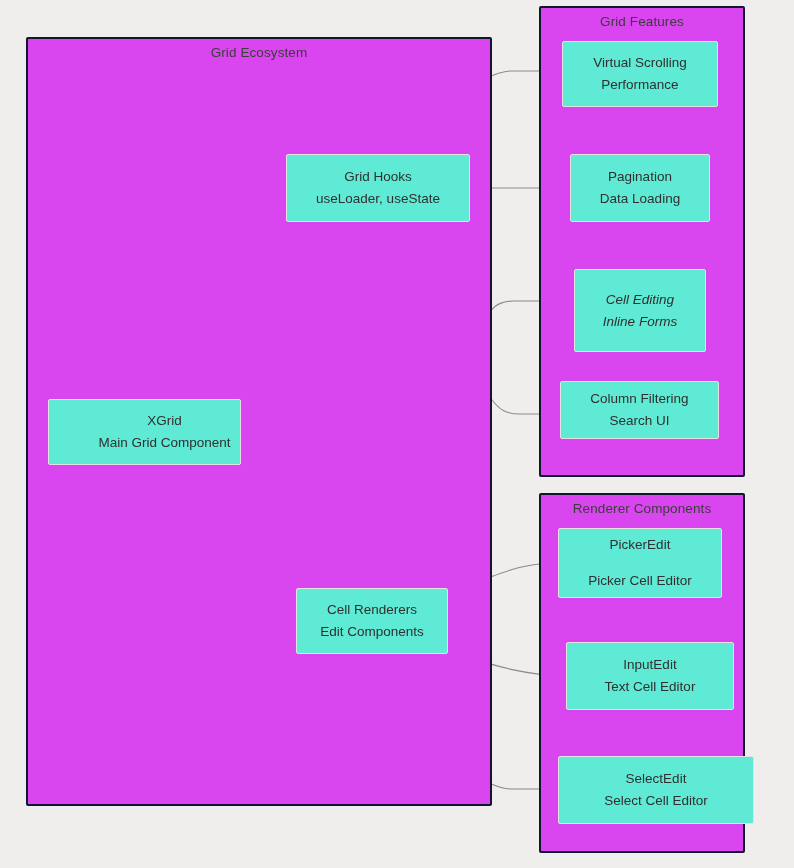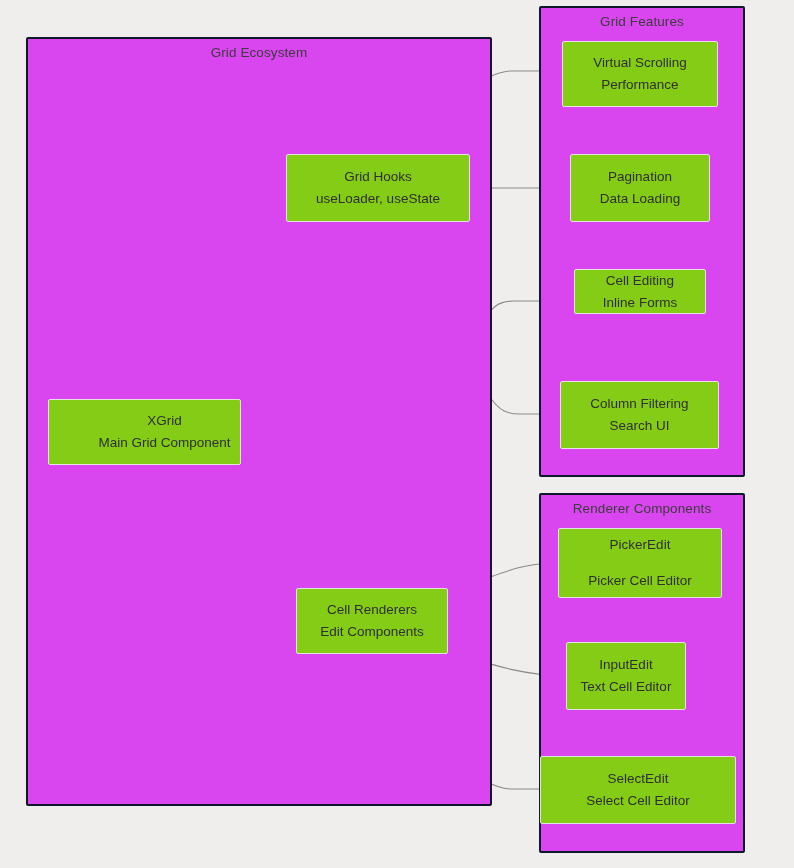--- a/index.html
+++ b/index.html
@@ -32,21 +32,21 @@
     color: #3c3c3c;
     letter-spacing: 0.1px;
   }
   #cluster-ecosystem { left: 26px;  top: 37px;  width: 466px; height: 769px; }
   #cluster-features  { left: 539px; top: 6px;   width: 206px; height: 471px; }
   #cluster-renderers { left: 539px; top: 493px; width: 206px; height: 360px; }
 
   
   .node {
     position: absolute;
-    background: #84cc16;
+    background: #5eead4;
     border: 1px solid #e3e2e0;
     border-radius: 2px;
     display: flex;
     flex-direction: column;
     align-items: center;
     justify-content: center;
     text-align: center;
   }
   .node .line1, .node .line2 {
     font-size: 13.5px;
@@ -54,26 +54,26 @@
     line-height: 22px;
     white-space: nowrap;
   }
 
   #node-xgrid         { left: 48px;  top: 399px; width: 193px; height: 66px; padding-left: 40px; }
   #node-hooks         { left: 286px; top: 154px; width: 184px; height: 68px; }
   #node-renderers     { left: 296px; top: 588px; width: 152px; height: 66px; }
 
   #node-virtual       { left: 562px; top: 41px;  width: 156px; height: 66px; }
   #node-pagination    { left: 570px; top: 154px; width: 140px; height: 68px; }
-  #node-cellediting   { left: 574px; top: 269px; width: 132px; height: 45px; }
-  #node-colfilter     { left: 560px; top: 381px; width: 159px; height: 68px; }
+  #node-cellediting   { left: 574px; top: 269px; width: 132px; height: 83px; font-style: italic; }
+  #node-colfilter     { left: 560px; top: 381px; width: 159px; height: 58px; }
 
   #node-pickeredit    { left: 558px; top: 528px; width: 164px; height: 70px; gap: 14px; }
-  #node-inputedit     { left: 566px; top: 642px; width: 120px; height: 68px; }
-  #node-selectedit    { left: 540px; top: 756px; width: 196px; height: 68px; }
+  #node-inputedit     { left: 566px; top: 642px; width: 168px; height: 68px; }
+  #node-selectedit    { left: 558px; top: 756px; width: 196px; height: 68px; }
 
   
   #edges {
     position: absolute;
     left: 0; top: 0;
     width: 794px; height: 868px;
     pointer-events: none;
   }
   .edge-path {
     fill: none;

